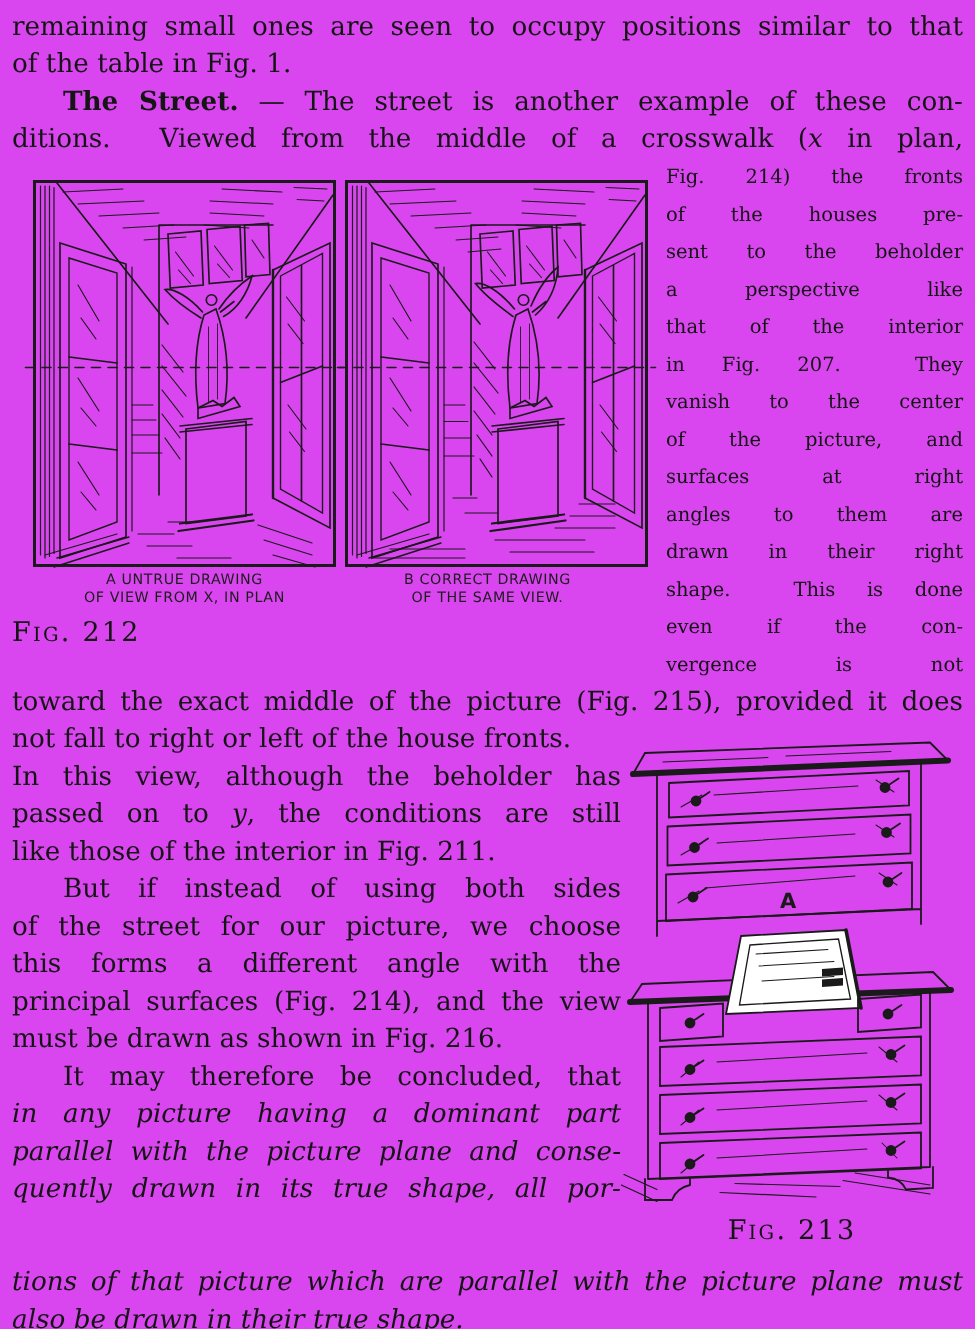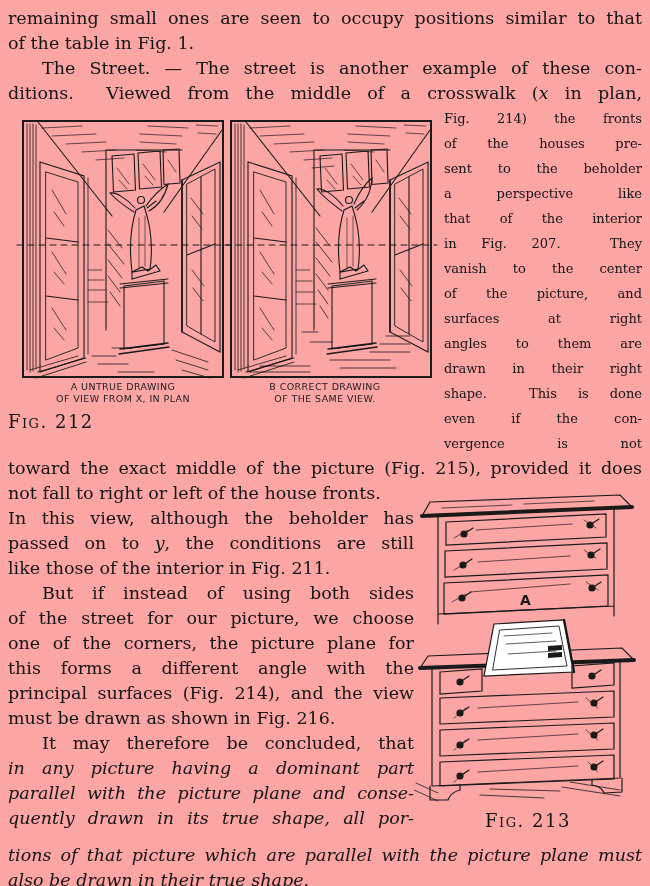--- a/index.html
+++ b/index.html
@@ -1,26 +1,26 @@
 <!DOCTYPE html>
 <html><head>
 <meta charset="utf-8">
 <style>
   html,body{margin:0;padding:0;background:#ffffff;}
   .page{
     width:650px;height:886px;box-sizing:border-box;
-    background:#fca5a5;color:#151515;
+    background:#d946ef;color:#151515;
     font-family:"DejaVu Serif", serif;
     font-size:17.5px;line-height:25px;
     padding:6px 8px 0 8px;overflow:hidden;
   }
   .line{min-height:25px;}
   .j{text-align:justify;text-align-last:justify;}
   .ind{text-indent:34px;}
-  .b{font-weight:normal;}
+  .b{font-weight:bold;}
   .i{font-style:italic;}
   .rowB{display:flex;}
   .figcol{width:436px;padding-top:14px;}
   .panels{display:flex;gap:6px;padding-left:14px;}
   .pcaps{display:flex;padding-left:14px;margin-top:3px;}
   .pcaps .cap{width:202px;text-align:center;font-family:"DejaVu Sans", sans-serif;
     font-size:9.5px;line-height:12px;letter-spacing:.4px;color:#1c1c1c;}
   .figlabel{font-variant:small-caps;font-size:18px;
     letter-spacing:1.5px;margin-top:5px;line-height:24px;}
   .rcol{flex:1;font-size:13px;}
@@ -160,21 +160,20 @@
   <div class="line j"><span>toward the exact middle of the picture (Fig. 215), provided it does</span></div>
 
   <div class="rowD">
     <div class="lcol">
       <div class="line">not fall to right or left of the house fronts.</div>
       <div class="line j">In this view, although the beholder has</div>
       <div class="line j"><span>passed on to </span><span class="i">y</span><span>, the conditions are still</span></div>
       <div class="line">like those of the interior in Fig. 211.</div>
       <div class="line j ind">But if instead of using both sides</div>
       <div class="line j">of the street for our picture, we choose</div>
-      <div class="line j">one of the corners, the picture plane for</div>
       <div class="line j">this forms a different angle with the</div>
       <div class="line j">principal surfaces (Fig. 214), and the view</div>
       <div class="line">must be drawn as shown in Fig. 216.</div>
       <div class="line j ind">It may therefore be concluded, that</div>
       <div class="line j i">in any picture having a dominant part</div>
       <div class="line j i">parallel with the picture plane and conse-</div>
       <div class="line j i">quently drawn in its true shape, all por-</div>
     </div>
 
     <div class="f213">

